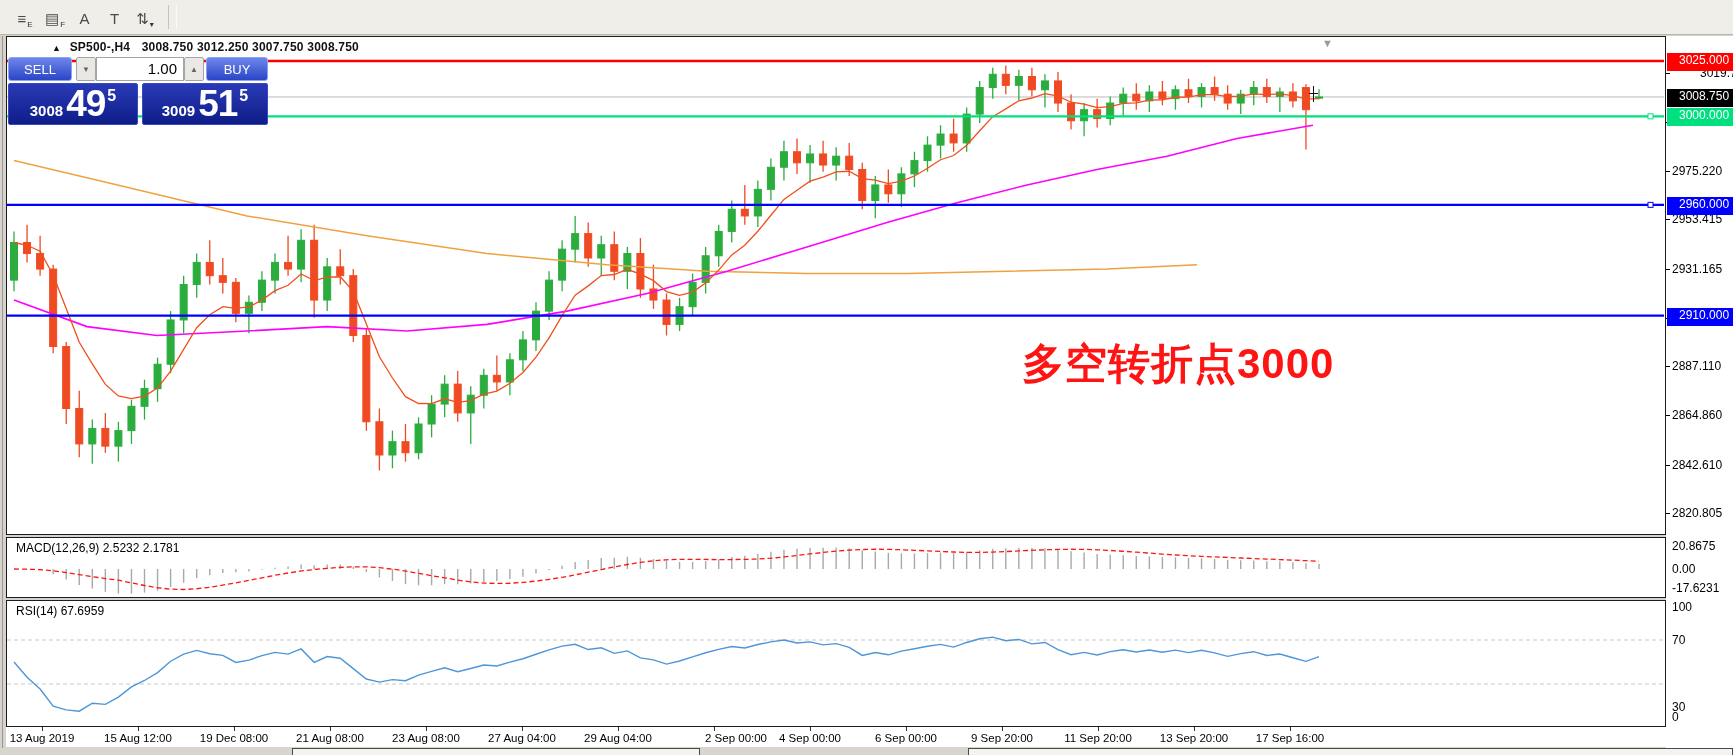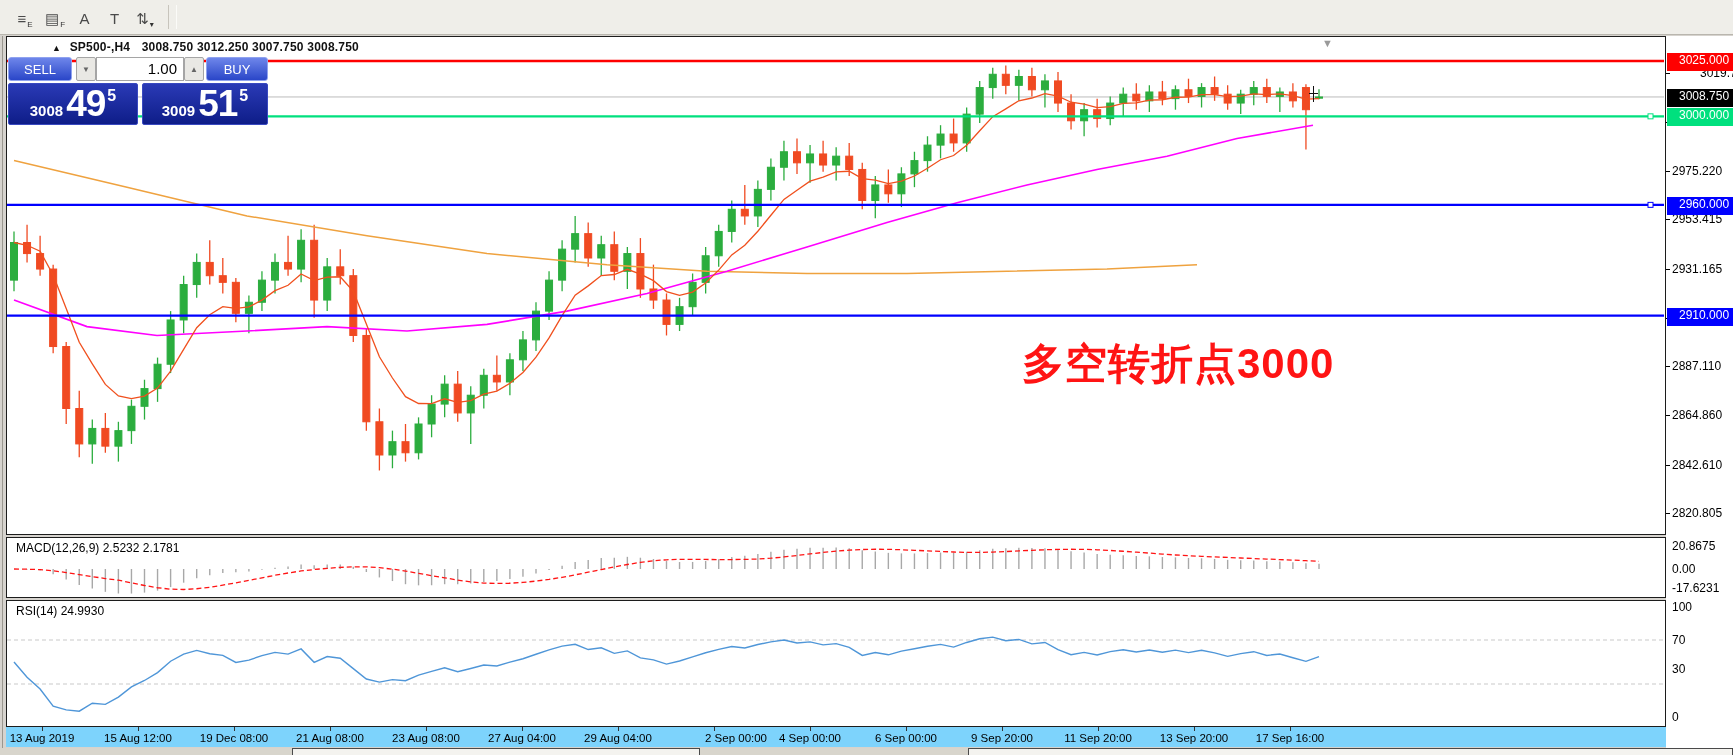--- a/index.html
+++ b/index.html
@@ -13,21 +13,21 @@
   .tool-btn .sub{font-size:8px;color:#333;margin-left:1px;line-height:10px;}
   .tb-sep{width:7px;height:24px;margin:0 8px;border-left:1px solid #c7c4bc;border-right:1px solid #fbfbf8;}
   .tf-btn{min-width:30px;height:24px;line-height:24px;text-align:center;font-size:11px;font-weight:bold;
           color:#3c3c3c;border:1px solid transparent;margin:0 1px;padding:0 2px;}
   .tf-btn.active{background:#fcfcfa;border:1px solid #9c9c9c;}
   
   .pane{position:absolute;background:#fff;border:1px solid #1c1c1c;box-sizing:border-box;}
   #main-pane{left:6px;top:36px;width:1660px;height:499px;}
   #macd-pane{left:6px;top:537px;width:1660px;height:61px;}
   #rsi-pane{left:6px;top:600px;width:1660px;height:127px;}
-  #date-strip{position:absolute;left:6px;top:727px;width:1660px;height:20px;background:#7dd3fc;}
+  #date-strip{position:absolute;left:6px;top:727px;width:1660px;height:20px;background:#ffffff;}
   #axis-col{position:absolute;left:1666px;top:36px;width:67px;height:712px;background:#fff;}
   svg{position:absolute;overflow:visible;}
   
   .chart-header{position:absolute;left:16px;top:40px;font-size:12px;font-weight:bold;color:#111;
                 letter-spacing:.2px;white-space:nowrap;z-index:5;margin-left:36px;}
   .chart-header .arr{font-size:9px;margin-right:5px;}
   
   .trade-panel{position:absolute;left:8px;top:57px;width:244px;height:68px;z-index:8;}
   .tp-btn{position:absolute;top:0;height:24px;border-radius:3px;border:1px solid #8fa2ef;
           background:linear-gradient(#6e86ea,#2a46c8);color:#fff;font-size:13px;
@@ -153,21 +153,21 @@
     <div class="ax-badge" style="top: 17px; background: rgb(255, 0, 0);">3025.000</div>
     <div class="ax-badge" style="top: 52.9677px; background: rgb(0, 0, 0);">3008.750</div>
     <div class="ax-badge" style="top: 72.335px; background: rgb(0, 224, 126);">3000.000</div>
     <div class="ax-badge" style="top: 160.871px; background: rgb(0, 0, 255);">2960.000</div>
     <div class="ax-badge" style="top: 271.541px; background: rgb(0, 0, 255);">2910.000</div>
     <div class="ax-label" style="top: 503.004px;">20.8675</div>
     <div class="ax-label" style="top: 526px;">0.00</div>
     <div class="ax-label" style="top: 545.421px;">-17.6231</div>
     <div class="ax-label" style="top: 564px;">100</div>
     <div class="ax-label" style="top: 597px;">70</div>
-    <div class="ax-label" style="top: 626px;">30</div>
+    <div class="ax-label" style="top: 664px;">30</div>
     <div class="ax-label" style="top: 674px;">0</div>
   </div>
 
 <svg id="main-svg" style="left:7px;top:37px;" width="1657" height="497">
     <line x1="0" x2="1657" y1="59.96775" y2="59.96775" stroke="#bcbcbc" stroke-width="1"></line>
     <g>
       <line x1="7" x2="7" y1="194.4318" y2="254.1936" stroke="#2bad3e" stroke-width="1.3"></line>
       <rect x="3.5" y="205.49880000000002" width="7" height="37.62779999999998" fill="#2bad3e" stroke="#2bad3e"></rect>
       <line x1="20.05" x2="20.05" y1="187.79160000000002" y2="225.4194" stroke="#f04a22" stroke-width="1.3"></line>
       <rect x="16.55" y="205.49880000000002" width="7" height="11.066999999999979" fill="#f04a22" stroke="#f04a22"></rect>
@@ -492,21 +492,21 @@
     <path d="M7,60.99999999999999 L20.05,76.27777777777777 L33.1,88.00301204819277 L46.150000000000006,105.18799212598427 L59.2,108.92789933369349 L72.25,110.1690875148763 L85.30000000000001,102.21323445878627 L98.35000000000001,103.39782941106276 L111.4,96.10262185373159 L124.45,85.9664178088557 L137.5,79.49118823685308 L150.55,71.62273711986052 L163.60000000000002,60.249767978494134 L176.65,53.201957742784145 L189.70000000000002,49.40640656558945 L202.75,52.695565843996754 L215.8,54.335558652071114 L228.85000000000002,61.43918523426893 L241.9,59.087058922824994 L254.95000000000002,54.64207144935199 L268,51.369279286863005 L281.05,53.07897224922562 L294.1,47.90576710123132 L307.15000000000003,61.339865347382556 L320.20000000000005,55.497440811279084 L333.25,57.2778124002338 L346.3,67.62547147400686 L359.35,78.03270064727002 L372.40000000000003,81.13917235009076 L385.45000000000005,78.58102550720105 L398.5,79.69041434912918 L411.55,74.04199439421033 L424.6,70.36374536779118 L437.65000000000003,66.82283112562463 L450.70000000000005,70.69953219232616 L463.75,67.4872395360469 L476.8,63.99850466071708 L489.85,65.03652399129706 L502.90000000000003,61.08905811251875 L515.95,57.73616990783886 L529,53.2616341206216 L542.0500000000001,48.953207699943775 L555.1,45.113313656574974 L568.15,43.316988645415904 L581.2,48.55861562550734 L594.25,46.82901684771976 L607.3000000000001,52.396437048946744 L620.35,49.86183228570923 L633.4000000000001,56.82459412351518 L646.45,58.849406699838845 L659.5,63.13507512877986 L672.5500000000001,59.96553471107646 L685.6,55.86904451127863 L698.6500000000001,51.785850931180875 L711.7,48.36180558308956 L724.75,45.471871516064624 L737.8000000000001,46.99281721014877 L750.85,43.5084410268873 L763.9000000000001,40.850020135466124 L776.95,39.08245594842451 L790,41.9706908038235 L803.0500000000001,40.84348465792279 L816.1,43.885570320551224 L829.1500000000001,42.60893581524299 L842.2,46.397656210306764 L855.25,54.3898027554714 L868.3000000000001,51.57211144438956 L881.35,53.80090707073074 L894.4000000000001,50.103976475545 L907.45,47.78387339492714 L920.5,45.19342904077291 L933.5500000000001,43.40939591670822 L946.6,46.14869132460612 L959.6500000000001,41.46463605708601 L972.7,37.77899260013179 L985.75,36.094902066475626 L998.8000000000001,39.7225482478149 L1011.85,38.453194817202046 L1024.9,42.89814131870561 L1037.95,41.43970925844884 L1051,48.61097144252956 L1064.05,53.767746700526764 L1077.1000000000001,51.42795653686929 L1090.15,54.04258575741556 L1103.2,50.63633336586952 L1116.25,48.7702177525001 L1129.3,50.96623075169252 L1142.3500000000001,48.95168636064935 L1155.4,51.29314554610036 L1168.45,49.130398993470095 L1181.5,51.613607487516546 L1194.55,49.304516393886246 L1207.6000000000001,51.92441898714513 L1220.65,55.34558804429096 L1233.7,52.662501491349914 L1246.75,50.69943792504776 L1259.8000000000002,54.41936098347697 L1272.8500000000001,52.97834293833637 L1285.9,56.77474322173553 L1298.95,60.38282044124845 L1312,55.69595535846272" fill="none" stroke="#4f96d8" stroke-width="1.4"></path>
   </svg>
 
 <div class="chart-header">
   <span class="arr">▲</span>
   <span>SP500-,H4</span>
   <span style="margin-left:8px;">3008.750 3012.250 3007.750 3008.750</span>
 </div>
 
 <div class="ind-label" style="left:16px;top:541px;">MACD(12,26,9) 2.5232 2.1781</div>
-<div class="ind-label" style="left:16px;top:604px;">RSI(14) 24.9930</div>
+<div class="ind-label" style="left:16px;top:604px;">RSI(14) 67.6959</div>
 
 <div class="trade-panel">
   <div class="tp-btn" id="sell-btn">SELL</div>
   <div class="spin-btn" id="spin-down">▼</div>
   <div id="volume-field">1.00</div>
   <div class="spin-btn" id="spin-up">▲</div>
   <div class="tp-btn" id="buy-btn">BUY</div>
   <div class="price-box" id="bid-box">
     <span class="pb-small">3008</span>
     <span class="pb-big">49</span>

